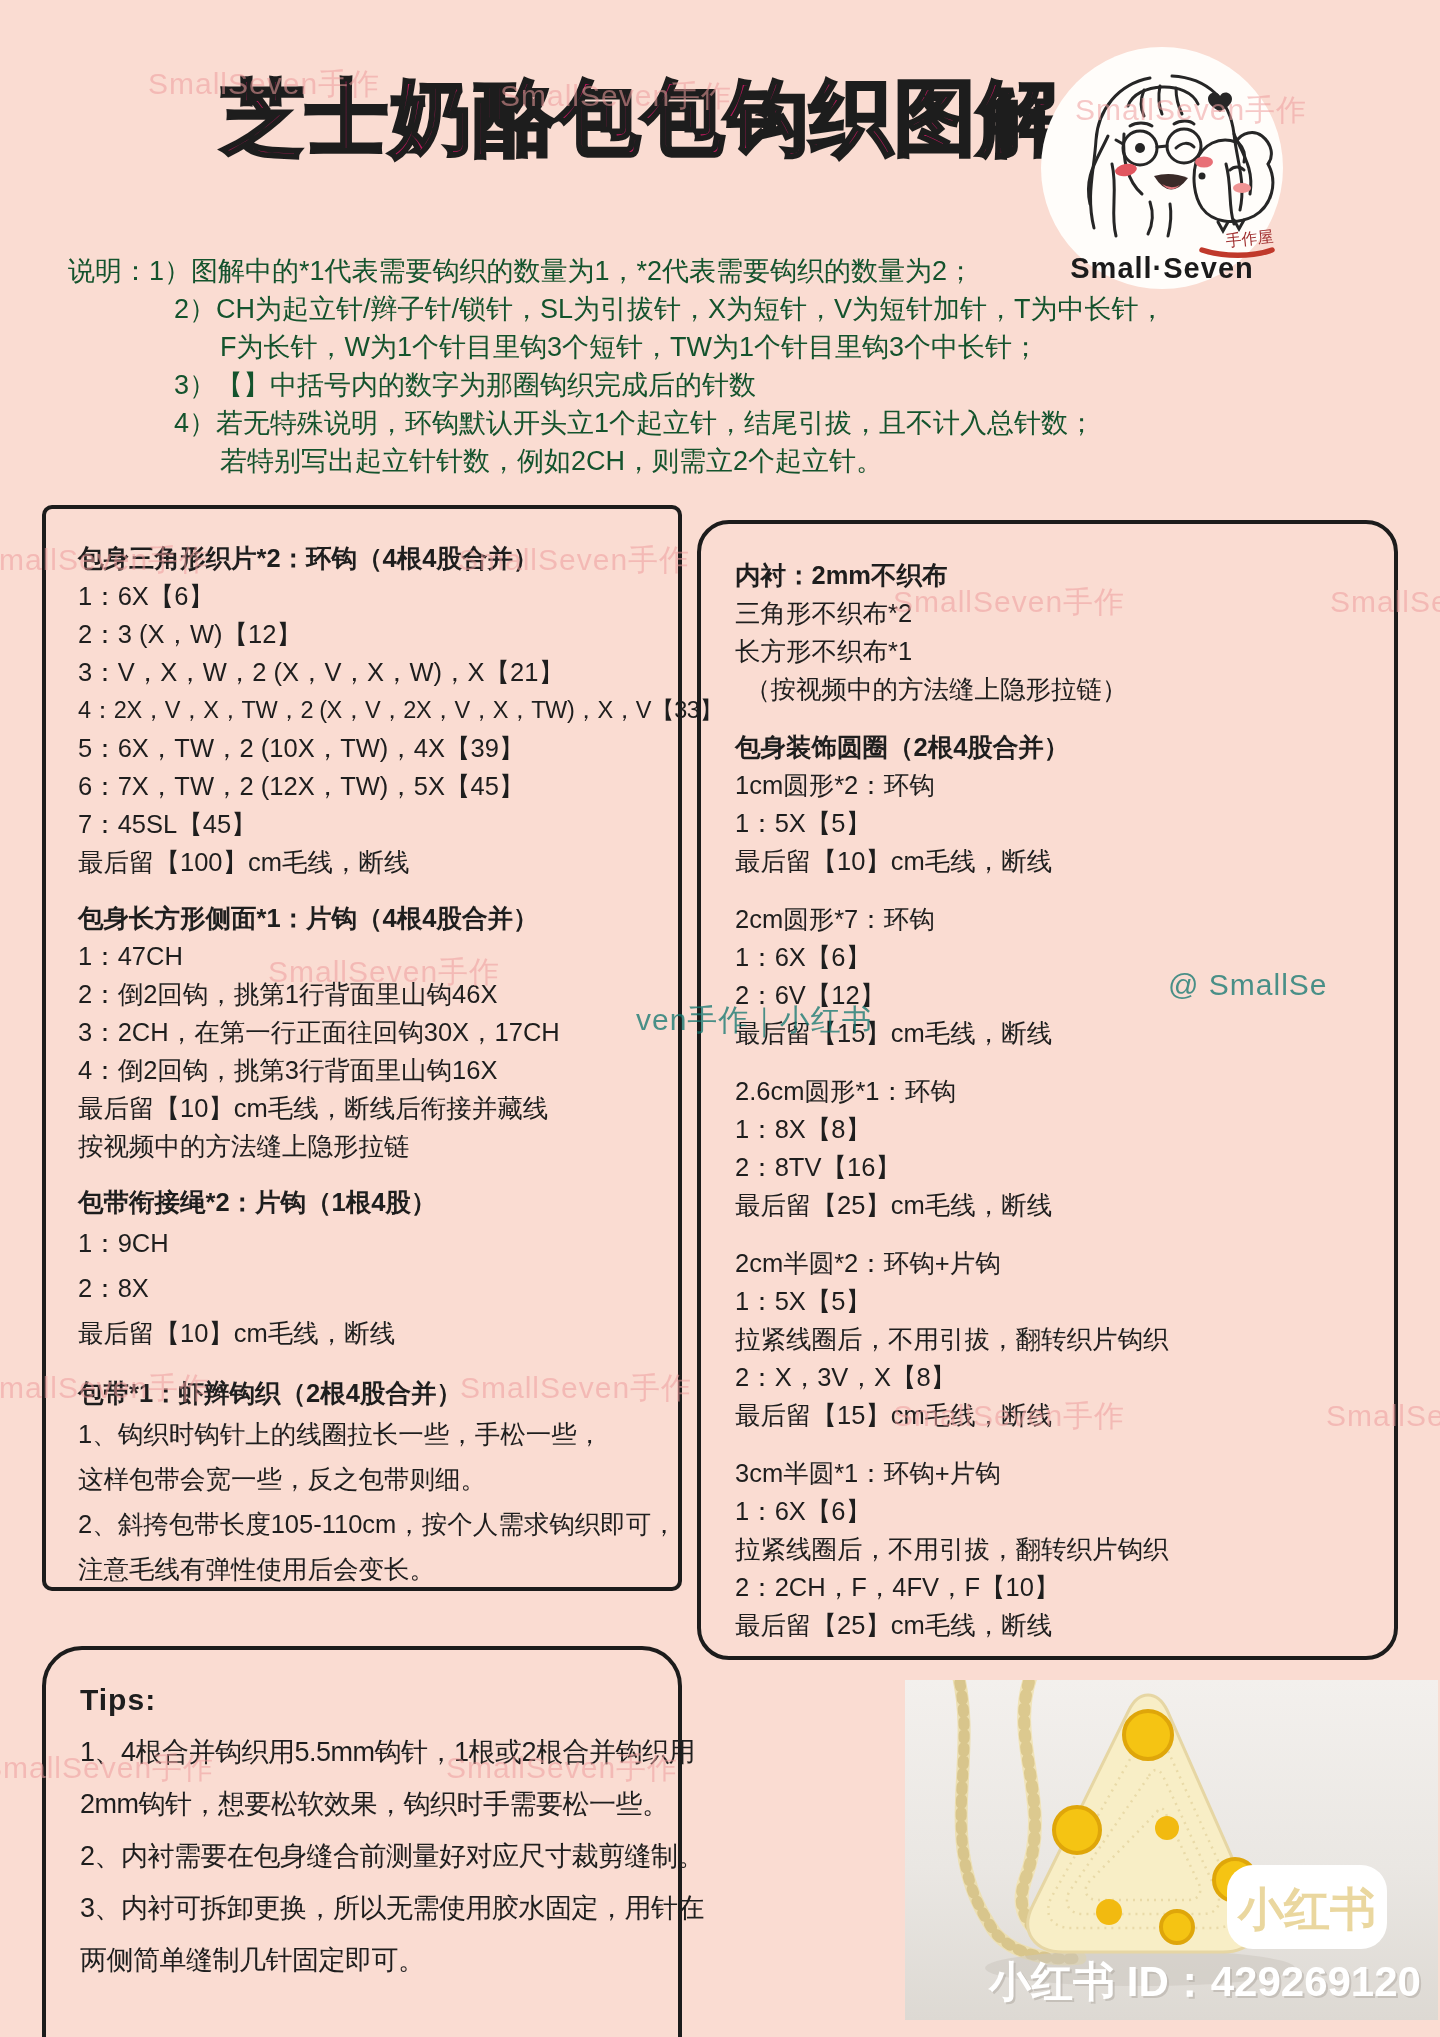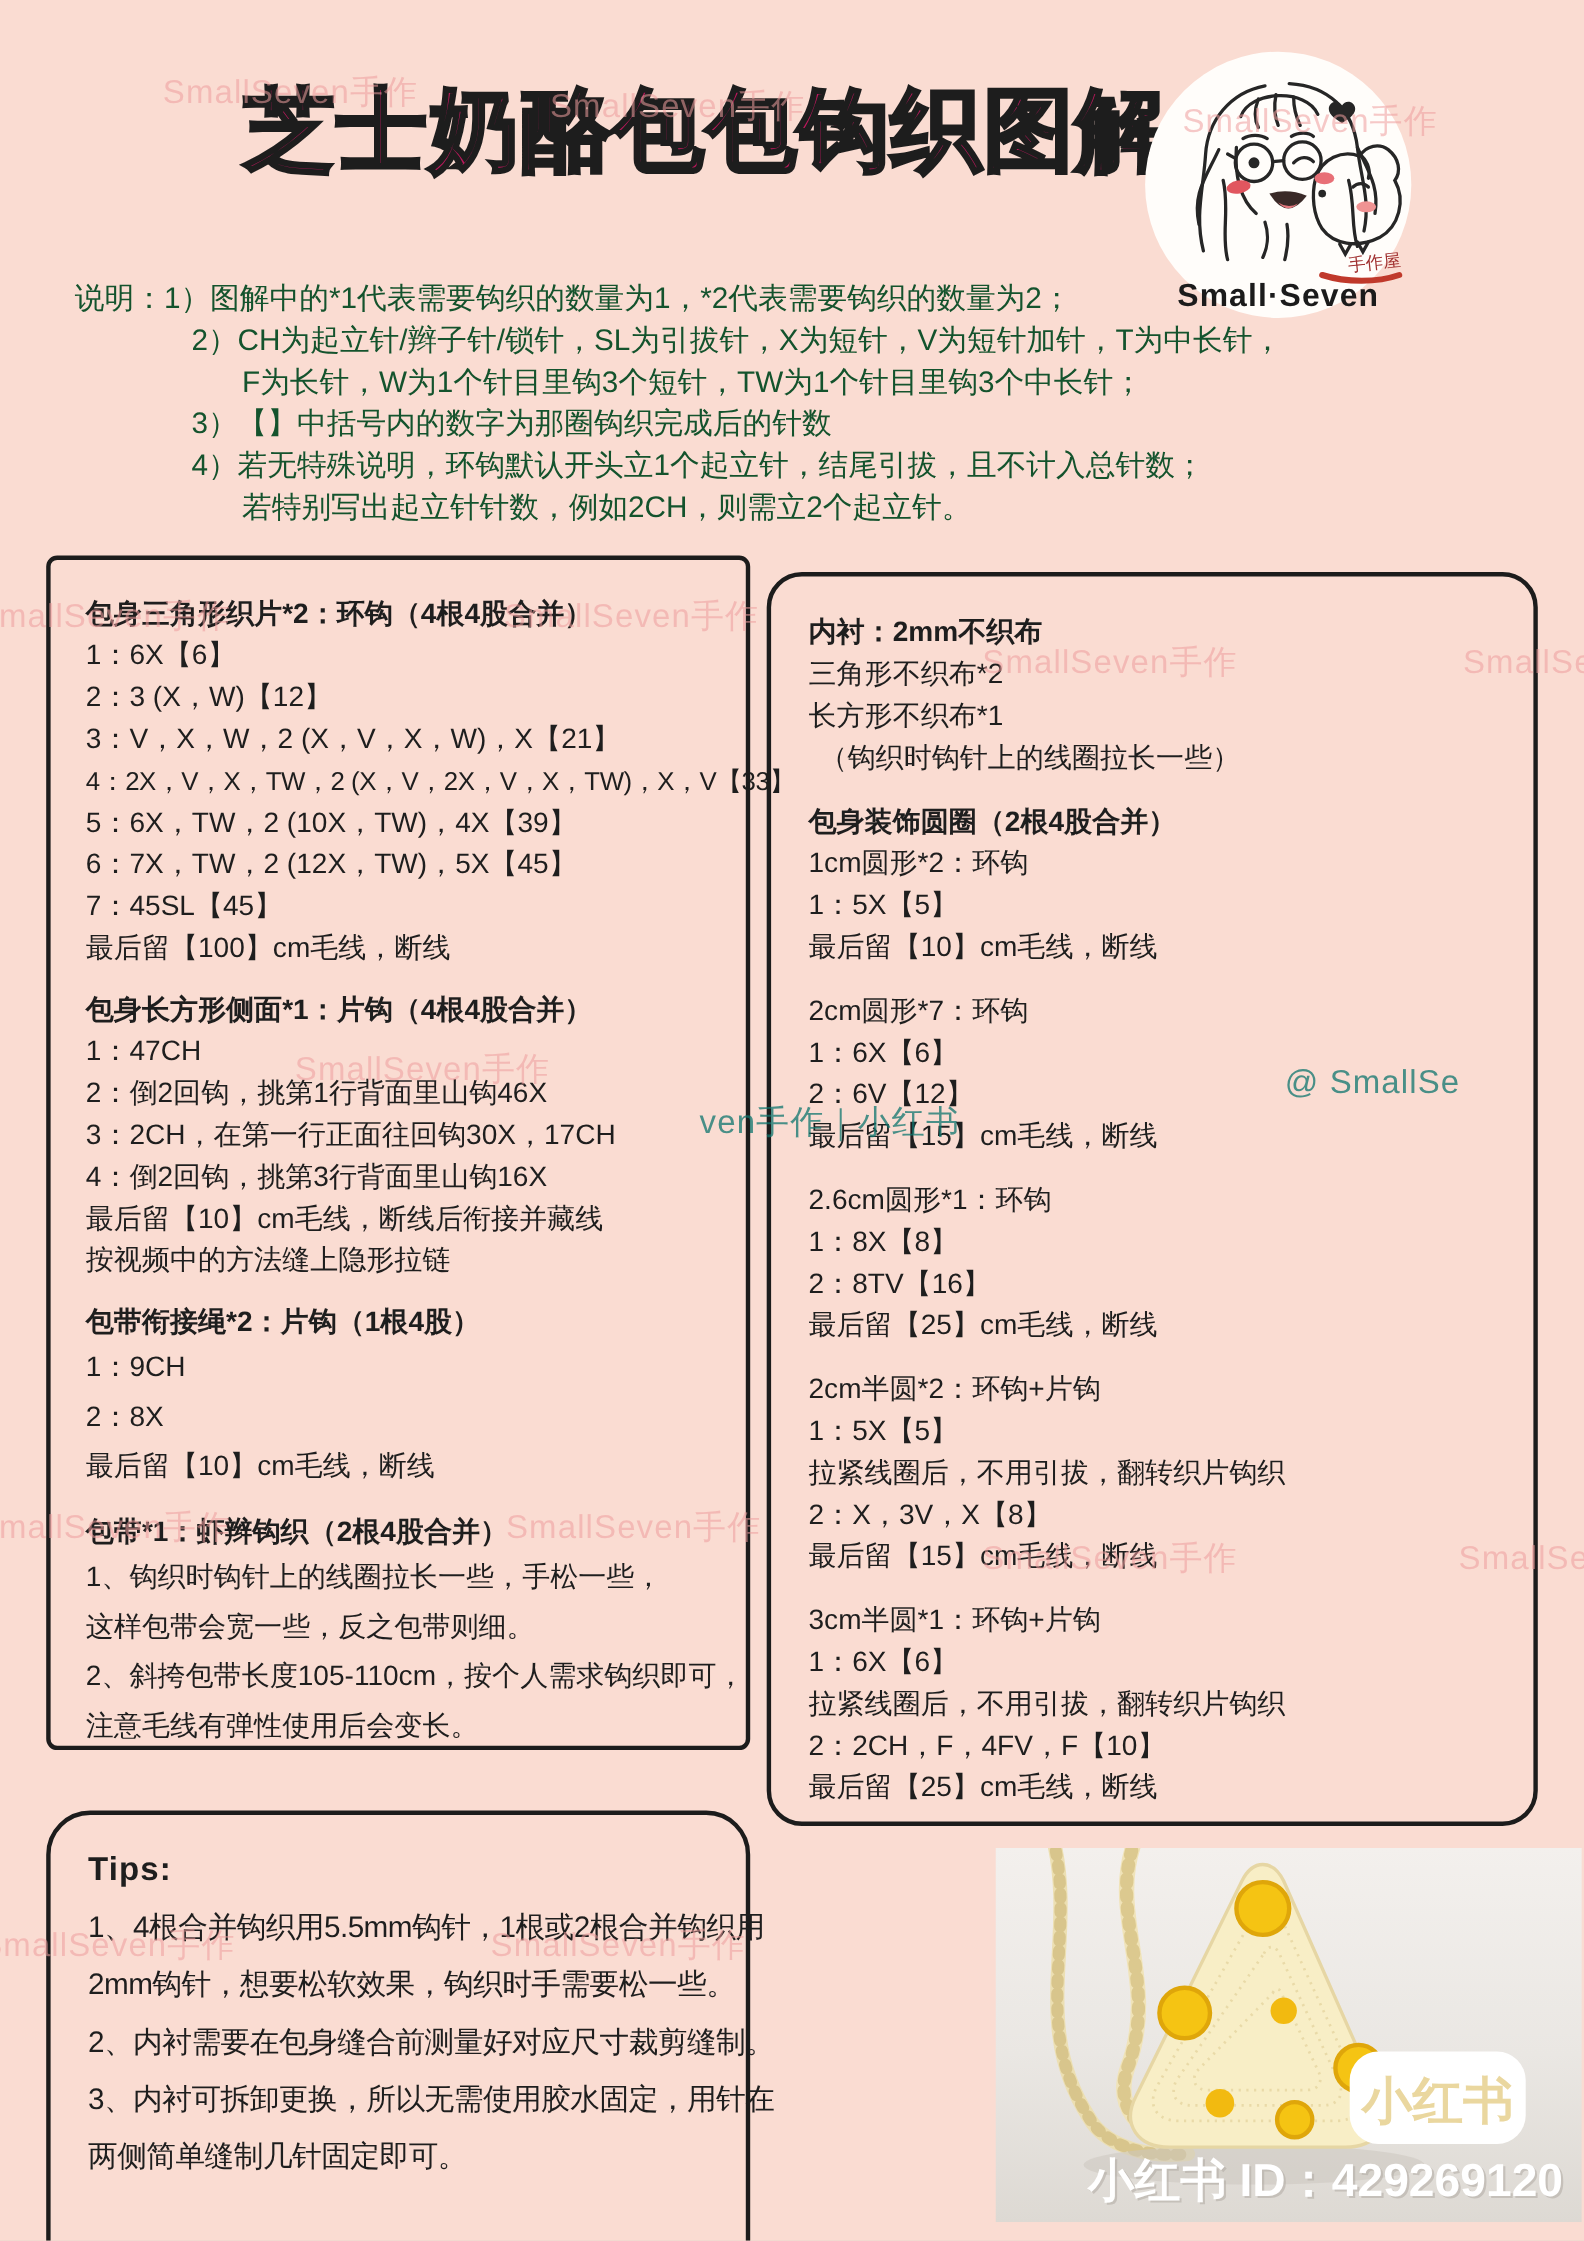--- a/index.html
+++ b/index.html
@@ -159,21 +159,21 @@
       <div class="line sp">1、钩织时钩针上的线圈拉长一些，手松一些，</div>
       <div class="line sp">这样包带会宽一些，反之包带则细。</div>
       <div class="line sp">2、斜挎包带长度105-110cm，按个人需求钩织即可，</div>
       <div class="line sp">注意毛线有弹性使用后会变长。</div>
     </div>
 
   <div class="pbox" id="right-box">
       <div class="line h">内衬：2mm不织布</div>
       <div class="line">三角形不织布*2</div>
       <div class="line">长方形不织布*1</div>
-      <div class="line pad">（钩织时钩针上的线圈拉长一些）</div>
+      <div class="line pad">（按视频中的方法缝上隐形拉链）</div>
       <div class="line blank"></div>
       <div class="line h">包身装饰圆圈（2根4股合并）</div>
       <div class="line">1cm圆形*2：环钩</div>
       <div class="line">1：5X【5】</div>
       <div class="line">最后留【10】cm毛线，断线</div>
       <div class="line blank"></div>
       <div class="line">2cm圆形*7：环钩</div>
       <div class="line">1：6X【6】</div>
       <div class="line">2：6V【12】</div>
       <div class="line">最后留【15】cm毛线，断线</div>

